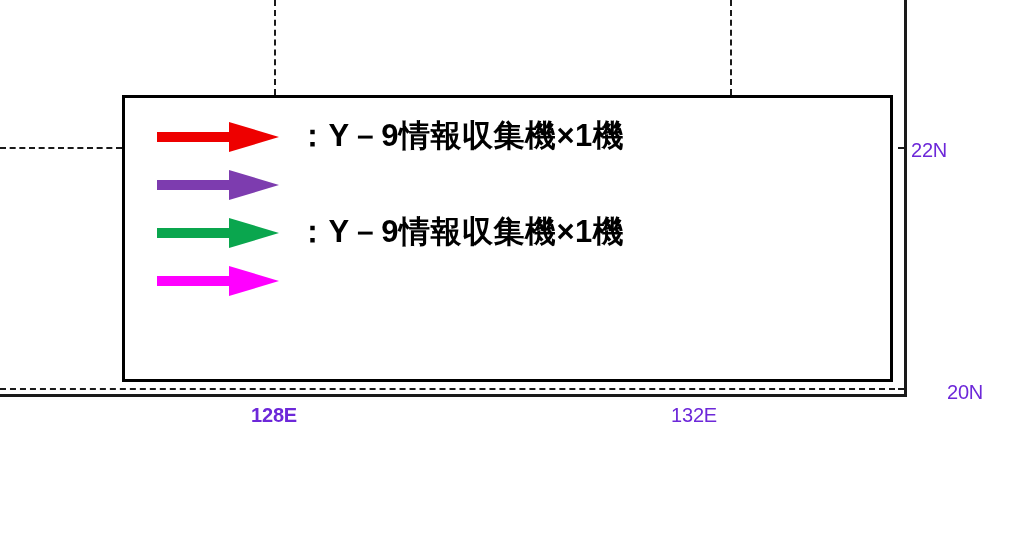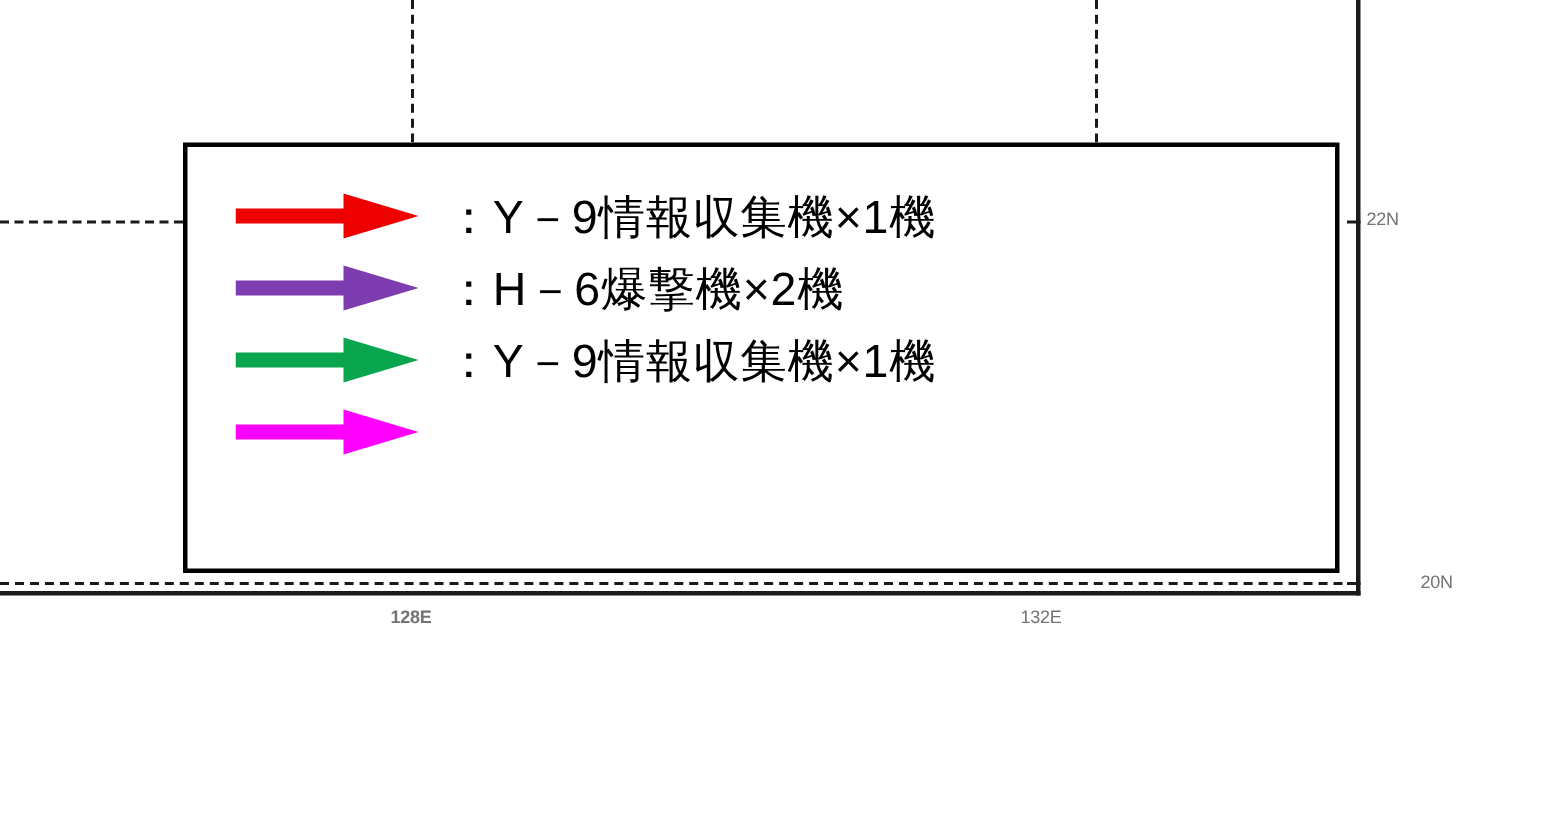--- a/index.html
+++ b/index.html
@@ -57,22 +57,22 @@
     position: absolute;
     left: 898px;
     width: 9px;
     height: 2px;
     background: #1a1a1a;
   }
 
   
   .axis-label {
     position: absolute;
-    font-size: 12px;
-    color: #737373;
+    font-size: 20px;
+    color: #6d28d9;
     white-space: nowrap;
     letter-spacing: -0.2px;
   }
   .lat-label { left: 911px; }
   #label-22n { top: 139px; }
   #label-20n { top: 381px; margin-left: 36px; }
   .lon-label {
     top: 404px;
     transform: translateX(-50%);
   }
@@ -86,23 +86,23 @@
     top: 95px;
     width: 771px;
     height: 287px;
     background: #ffffff;
     border: 3px solid #000000;
     box-sizing: border-box;
     padding: 22px 0 0 0;
   }
   .legend-row {
     display: flex;
-    align-items: center;
     height: 48px;
     padding-left: 32px;
+    font-weight: bold;
   }
   .legend-arrow {
     width: 122px;
     height: 34px;
     flex: 0 0 122px;
     display: block;
   }
   .legend-text {
     font-size: 31px;
     line-height: 1;
@@ -141,21 +141,20 @@
         <polygon class="arrow-head" points="72,2 122,17 72,32" fill="#ee0000"></polygon>
       </svg>
       <span class="legend-text">：Y－9情報収集機×1機</span>
     </div>
 
     <div class="legend-row">
       <svg class="legend-arrow" viewBox="0 0 122 34">
         <rect class="arrow-shaft" x="0" y="12" width="84" height="10" fill="#7d3caf"></rect>
         <polygon class="arrow-head" points="72,2 122,17 72,32" fill="#7d3caf"></polygon>
       </svg>
-      <span class="legend-text">：H－6爆撃機×2機</span>
     </div>
 
 
     <div class="legend-row">
       <svg class="legend-arrow" viewBox="0 0 122 34">
         <rect class="arrow-shaft" x="0" y="12" width="84" height="10" fill="#0aa64e"></rect>
         <polygon class="arrow-head" points="72,2 122,17 72,32" fill="#0aa64e"></polygon>
       </svg>
       <span class="legend-text">：Y－9情報収集機×1機</span>
     </div>

